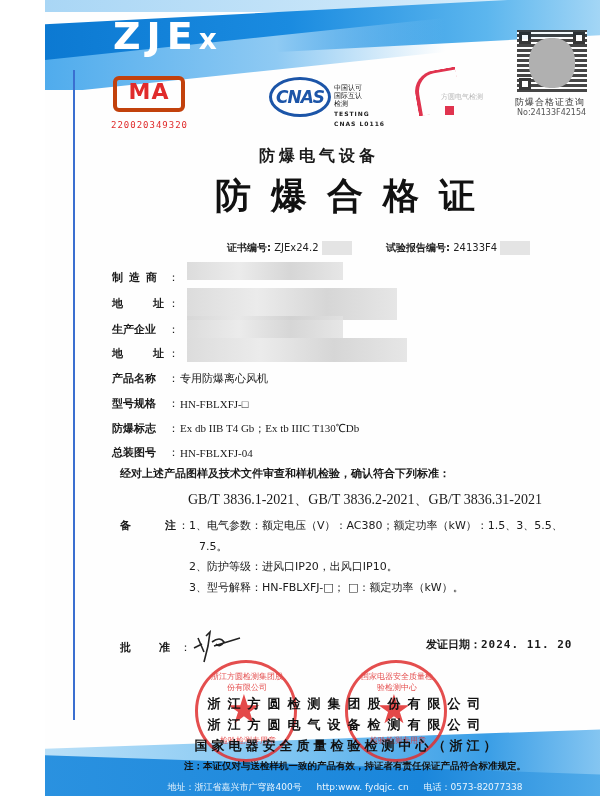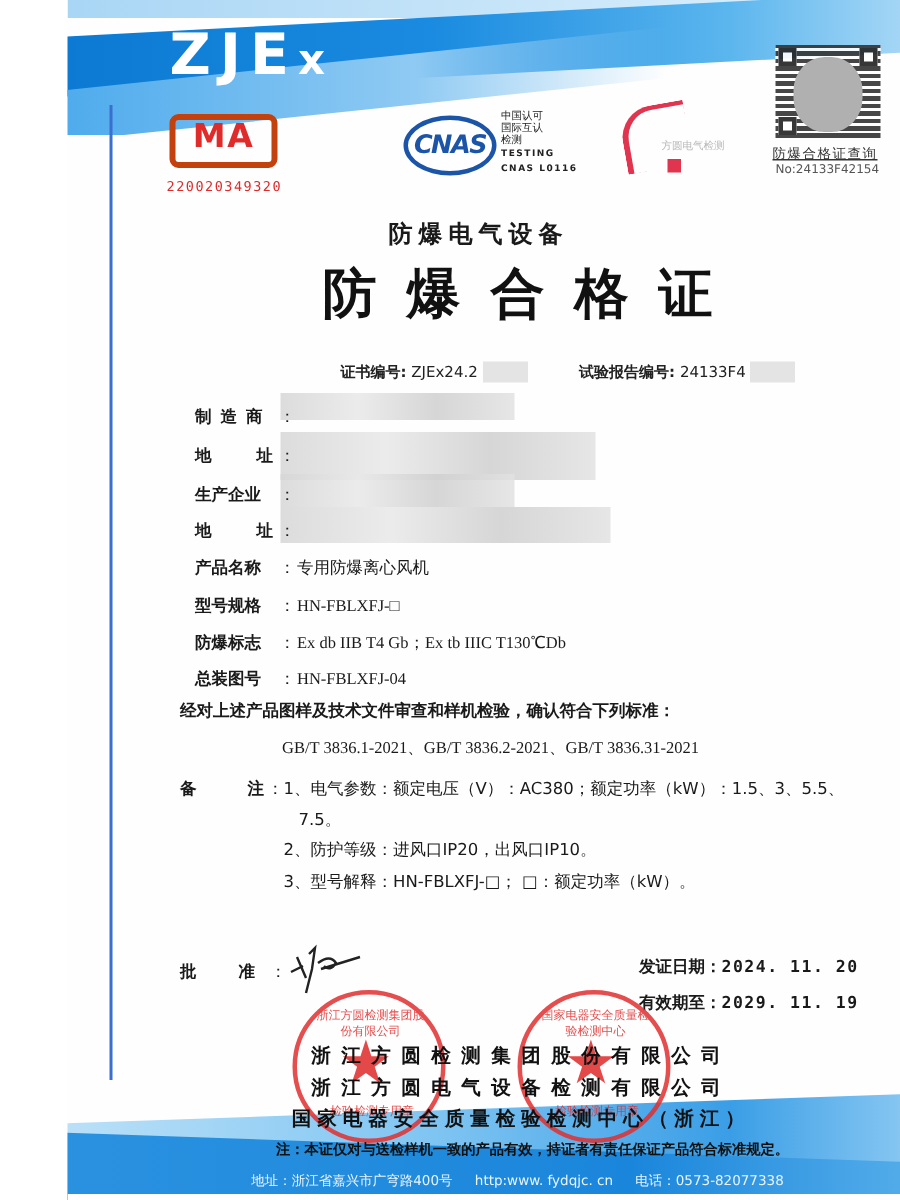--- a/index.html
+++ b/index.html
@@ -44,53 +44,53 @@
     border: 4px solid #c2410c; border-radius: 6px 6px 6px 6px; box-sizing: border-box;
     color: #e02b2b; font-weight: bold; font-size: 22px; text-align: center; line-height: 24px; letter-spacing: 1px; }
   .cma-num { position: absolute; left: 66px; top: 120px; font-size: 9px; color: #e02b2b; letter-spacing: 1px; font-family: "DejaVu Sans Mono", monospace; }
   .ilac { position: absolute; left: 150px; top: 72px; width: 64px; height: 56px;
     border-radius: 50%; background: radial-gradient(circle, #ffffff 30%, #e5f1fb 70%, #ffffff 100%);
     color: #3a8fd6; font-size: 11px; font-weight: bold; text-align: center; line-height: 56px; }
   .cnas { position: absolute; left: 224px; top: 77px; width: 62px; height: 40px;
     border-radius: 50%; border: 3px solid #1c55a8; box-sizing: border-box;
     color: #1c55a8; font-weight: bold; font-size: 17px; text-align: center; line-height: 34px; font-style: italic; letter-spacing: -1px;
     background: #ffffff; }
-  .cnas-text { position: absolute; left: 289px; top: 73px; font-size: 7px; line-height: 8px; color: #222; }
+  .cnas-text { position: absolute; left: 289px; top: 84px; font-size: 7px; line-height: 8px; color: #222; }
   .cnas-text .en { font-weight: bold; font-size: 6px; letter-spacing: 1px; margin-top: 2px; }
   .fy-logo { position: absolute; left: 366px; top: 68px; width: 90px; height: 50px; }
   .fy-logo .arc { position: absolute; left: 4px; top: 2px; width: 40px; height: 40px; border-left: 4px solid #e0344f; border-top: 3px solid #e0344f; border-radius: 50% 0 0 0; transform: rotate(-10deg); }
   .fy-logo .sq { position: absolute; left: 34px; top: 38px; width: 9px; height: 9px; background: #e0344f; }
   .fy-logo .txt { position: absolute; left: 30px; top: 24px; font-size: 7px; color: #b8b8b8; white-space: nowrap; }
 
   .qr { position: absolute; left: 472px; top: 30px; width: 70px; height: 62px;
     background:
       repeating-linear-gradient(0deg, #333 0 3px, #fff 3px 5px),
       #fff;
     opacity: 0.9; }
   .qr::before { content: ""; position: absolute; left: 12px; top: 8px; width: 46px; height: 50px; border-radius: 45%; background: #a8a8a8; }
   .qr .corner { position: absolute; width: 12px; height: 12px; border: 3px solid #222; background: #fff; box-sizing: border-box; }
-  .qr-label { position: absolute; left: 470px; top: 96px; font-size: 9px; color: #333; letter-spacing: 1px; text-decoration: underline; }
+  .qr-label { position: absolute; left: 470px; top: 96px; font-size: 9px; color: #333; letter-spacing: 1px; }
   .qr-no { position: absolute; left: 472px; top: 108px; font-size: 8px; color: #555; }
 
   
   .subtitle { position: absolute; left: 0; width: 548px; top: 146px; text-align: center; font-size: 16px; font-weight: bold; letter-spacing: 4px; color: #1a1a1a; }
   .title { position: absolute; left: 0; width: 600px; top: 172px; text-align: center; font-size: 36px; font-weight: bold; letter-spacing: 20px; color: #111; text-indent: 20px; }
   .cert-nums { position: absolute; left: 182px; top: 241px; font-size: 10px; color: #222; }
   .cert-nums span.gap { display: inline-block; width: 28px; }
   .blur { display: inline-block; background: #e4e4e4; vertical-align: middle; }
 
   
-  .field { position: absolute; left: 85px; font-size: 11px; display: flex; align-items: center; }
+  .field { position: absolute; left: 67px; font-size: 11px; display: flex; align-items: center; }
   .field .lbl { width: 56px; font-weight: bold; letter-spacing: 0; white-space: nowrap; }
   .field .colon { width: 12px; }
   .field .val { font-family: "Liberation Serif", serif; font-size: 11px; white-space: nowrap; }
   .redact { position: absolute; background: linear-gradient(90deg, #d6d6d6, #e8e8e8, #cfcfcf, #e2e2e2); opacity: 0.85; }
 
   .statement { position: absolute; left: 75px; top: 466px; font-size: 11px; font-weight: bold; }
-  .standards { position: absolute; left: 143px; top: 491px; font-size: 11px; font-family: "Liberation Serif", serif; }
+  .standards { position: absolute; left: 143px; top: 491px; font-size: 14px; font-family: "Liberation Serif", serif; }
   .remarks-lbl { position: absolute; left: 75px; top: 518px; font-size: 11px; font-weight: bold; display: flex; width: 56px; justify-content: space-between; }
   .remarks-colon { position: absolute; left: 133px; top: 518px; font-size: 11px; }
   .remark { position: absolute; left: 144px; font-size: 11px; white-space: nowrap; }
   .remark.cont { left: 154px; }
 
   .approve-lbl { position: absolute; left: 75px; top: 640px; font-size: 11px; font-weight: bold; display: flex; width: 50px; justify-content: space-between; }
   .approve-colon { position: absolute; left: 135px; top: 640px; font-size: 11px; }
   .signature { position: absolute; left: 145px; top: 628px; width: 60px; height: 40px; }
   .date-row { position: absolute; left: 381px; font-size: 11px; font-weight: bold; white-space: nowrap; }
   .date-row .v { font-family: "DejaVu Sans Mono", monospace; font-weight: bold; letter-spacing: 1px; }
@@ -225,21 +225,20 @@
 
   <div class="approve-lbl">
       <span>批</span>
       <span>准</span>
     </div>
   <div class="approve-colon">：</div>
   <svg class="signature" viewBox="0 0 60 40">
     <path d="M4 20 L12 16 M8 10 L14 24 M16 8 L20 4 L18 18 L14 34 M22 14 Q30 8 34 14 Q30 20 26 16 M24 18 L50 10" stroke="#222" stroke-width="1.6" fill="none"></path>
   </svg>
   <div class="date-row" style="top:637px"><span>发证日期：</span><span class="v">2024. 11. 20</span></div>
-  <div class="date-row" style="top:661px"><span>有效期至：</span><span class="v">2029. 11. 19</span></div>
 
   <div class="banner-bot">
     <div class="b1"></div>
     <div class="b2"></div>
     <div class="b3"></div>
   </div>
 
   <div class="seal" style="left:150px;top:660px">
     <div class="ring-text">浙江方圆检测集团股份有限公司</div>
     <div class="star">★</div>

